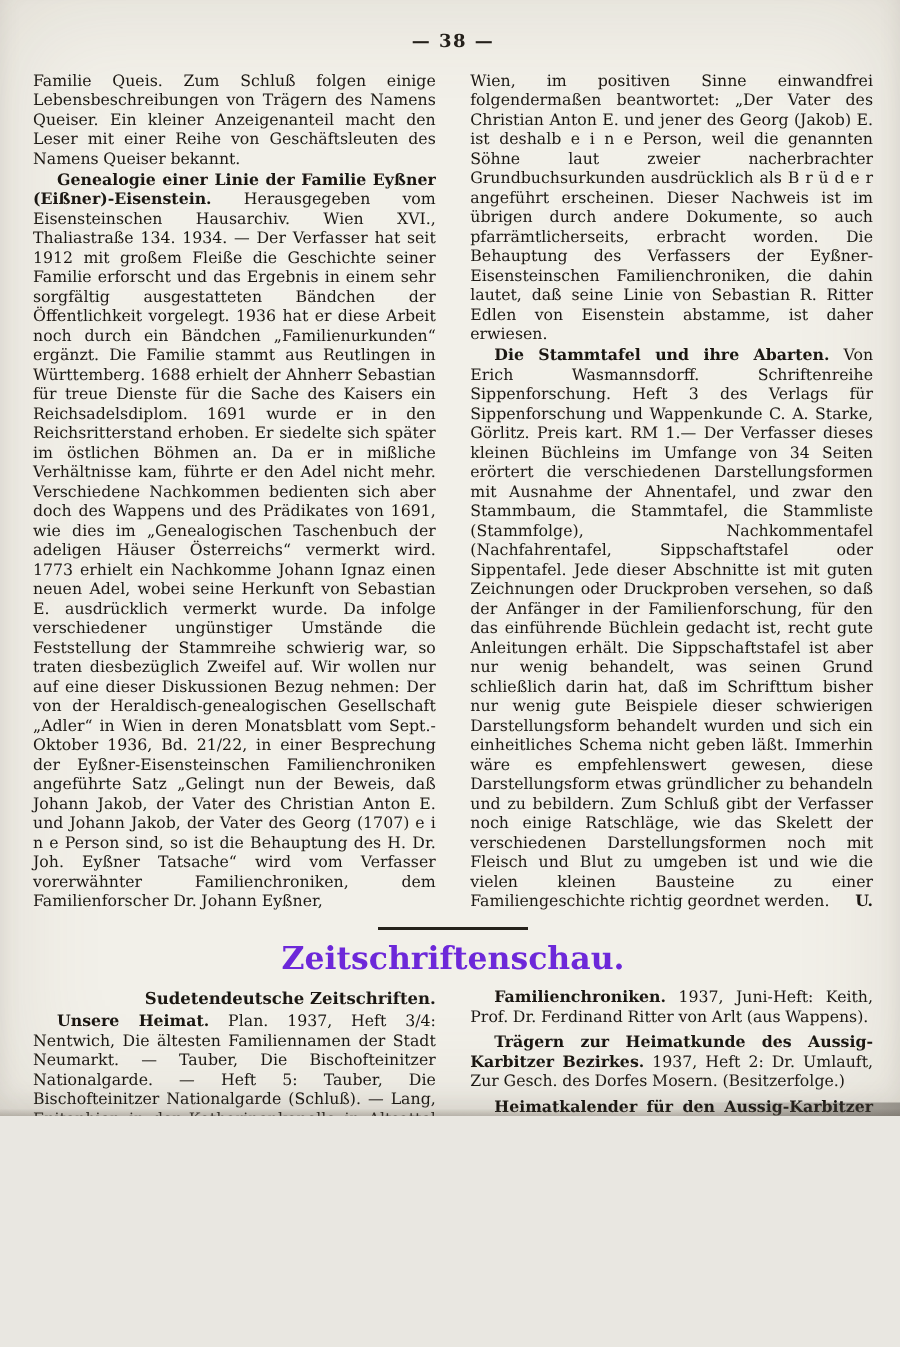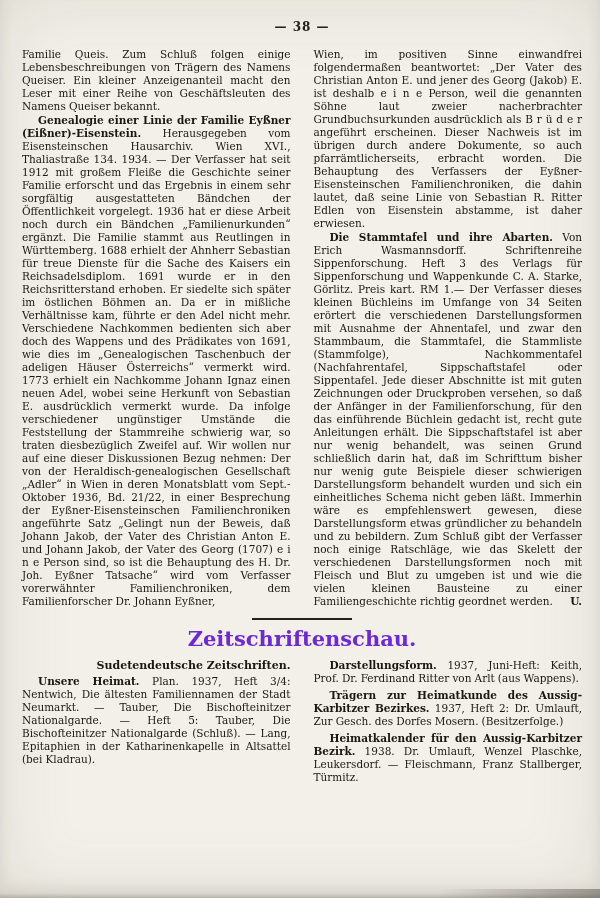--- a/index.html
+++ b/index.html
@@ -3,21 +3,21 @@
 <meta charset="utf-8">
 <style>
   html,body{margin:0;padding:0;}
   body{
     width:600px;height:898px;overflow:hidden;
     background:#e9e7e1;
     font-family:"DejaVu Serif","Liberation Serif",serif;
     color:#1b1712;
   }
   .page{
-    position:relative;width:600px;height:898px;box-sizing:border-box;
+    position:relative;width:600px;height:744px;box-sizing:border-box;
     padding:20px 18px 6px 22px;
     background:#f2f0e9;
     box-shadow:inset 0 0 70px rgba(125,115,95,.16), inset 0 -10px 14px rgba(90,85,75,.12);
     overflow:hidden;
   }
   .page-number{
     text-align:center;font-size:12px;letter-spacing:1px;
     margin:0 0 14px 0;font-weight:bold;color:#24201a;
   }
   .cols{display:flex;gap:23px;}
@@ -79,21 +79,21 @@
   <div class="section-title">Zeitschriftenschau.</div>
 
   <div class="cols">
 
     <div class="col review-col">
       <div class="sub-heading">Sudetendeutsche Zeitschriften.</div>
       <p class="para p-indent"><span class="lead">Unsere Heimat.</span> <span>Plan. 1937, Heft 3/4: Nentwich, Die ältesten Familiennamen der Stadt Neumarkt. — Tauber, Die Bischofteinitzer Nationalgarde. — Heft 5: Tauber, Die Bischofteinitzer Nationalgarde (Schluß). — Lang, Epitaphien in der Katharinenkapelle in Altsattel (bei Kladrau).</span></p>
     </div>
 
     <div class="col review-col">
-      <p class="para p-indent"><span class="lead">Darstellungsform.</span> <span>1937, Juni-Heft: Keith, Prof. Dr. Ferdinand Ritter von Arlt (aus Wappens).</span></p>
+      <p class="para p-indent"><span class="lead">Familienchroniken.</span> <span>1937, Juni-Heft: Keith, Prof. Dr. Ferdinand Ritter von Arlt (aus Wappens).</span></p>
       <p class="para p-indent"><span class="lead">Trägern zur Heimatkunde des Aussig-Karbitzer Bezirkes.</span> <span>1937, Heft 2: Dr. Umlauft, Zur Gesch. des Dorfes Mosern. (Besitzerfolge.)</span></p>
       <p class="para p-indent"><span class="lead">Heimatkalender für den Aussig-Karbitzer Bezirk.</span> <span>1938. Dr. Umlauft, Wenzel Plaschke, Leukersdorf. — Fleischmann, Franz Stallberger, Türmitz.</span></p>
     </div>
 
   </div>
 
   <div class="bottom-edge"></div>
   <div class="corner-shadow"></div>
 
 </div>

